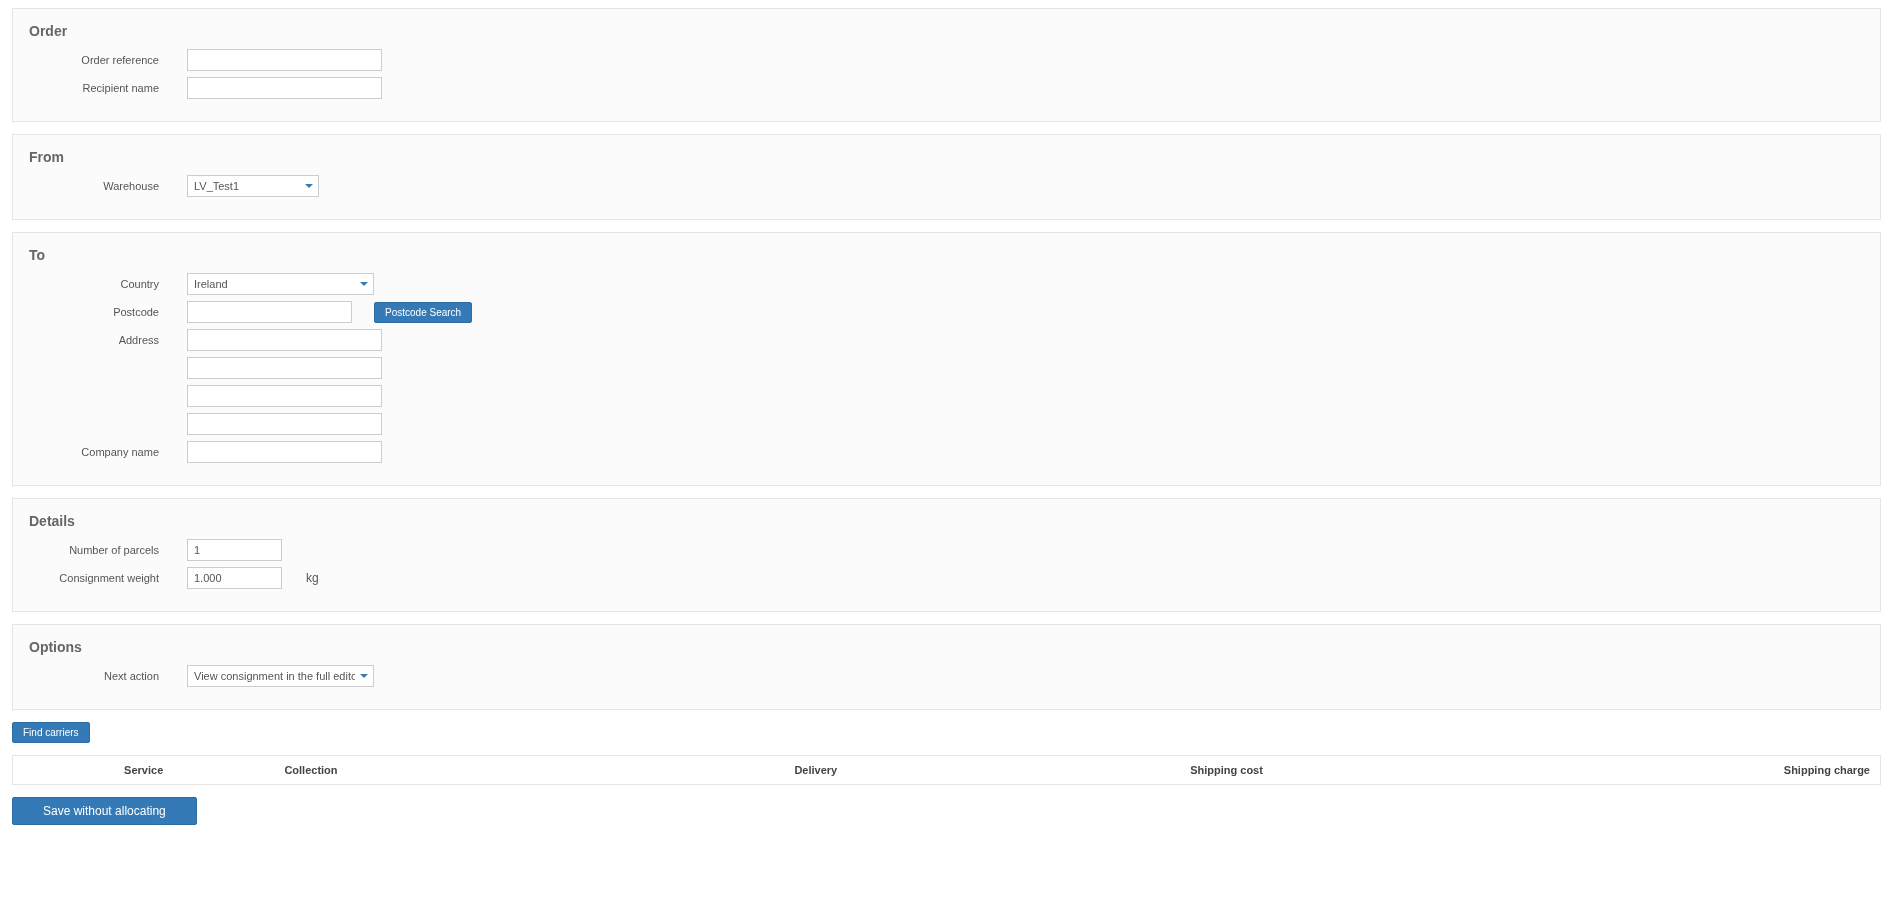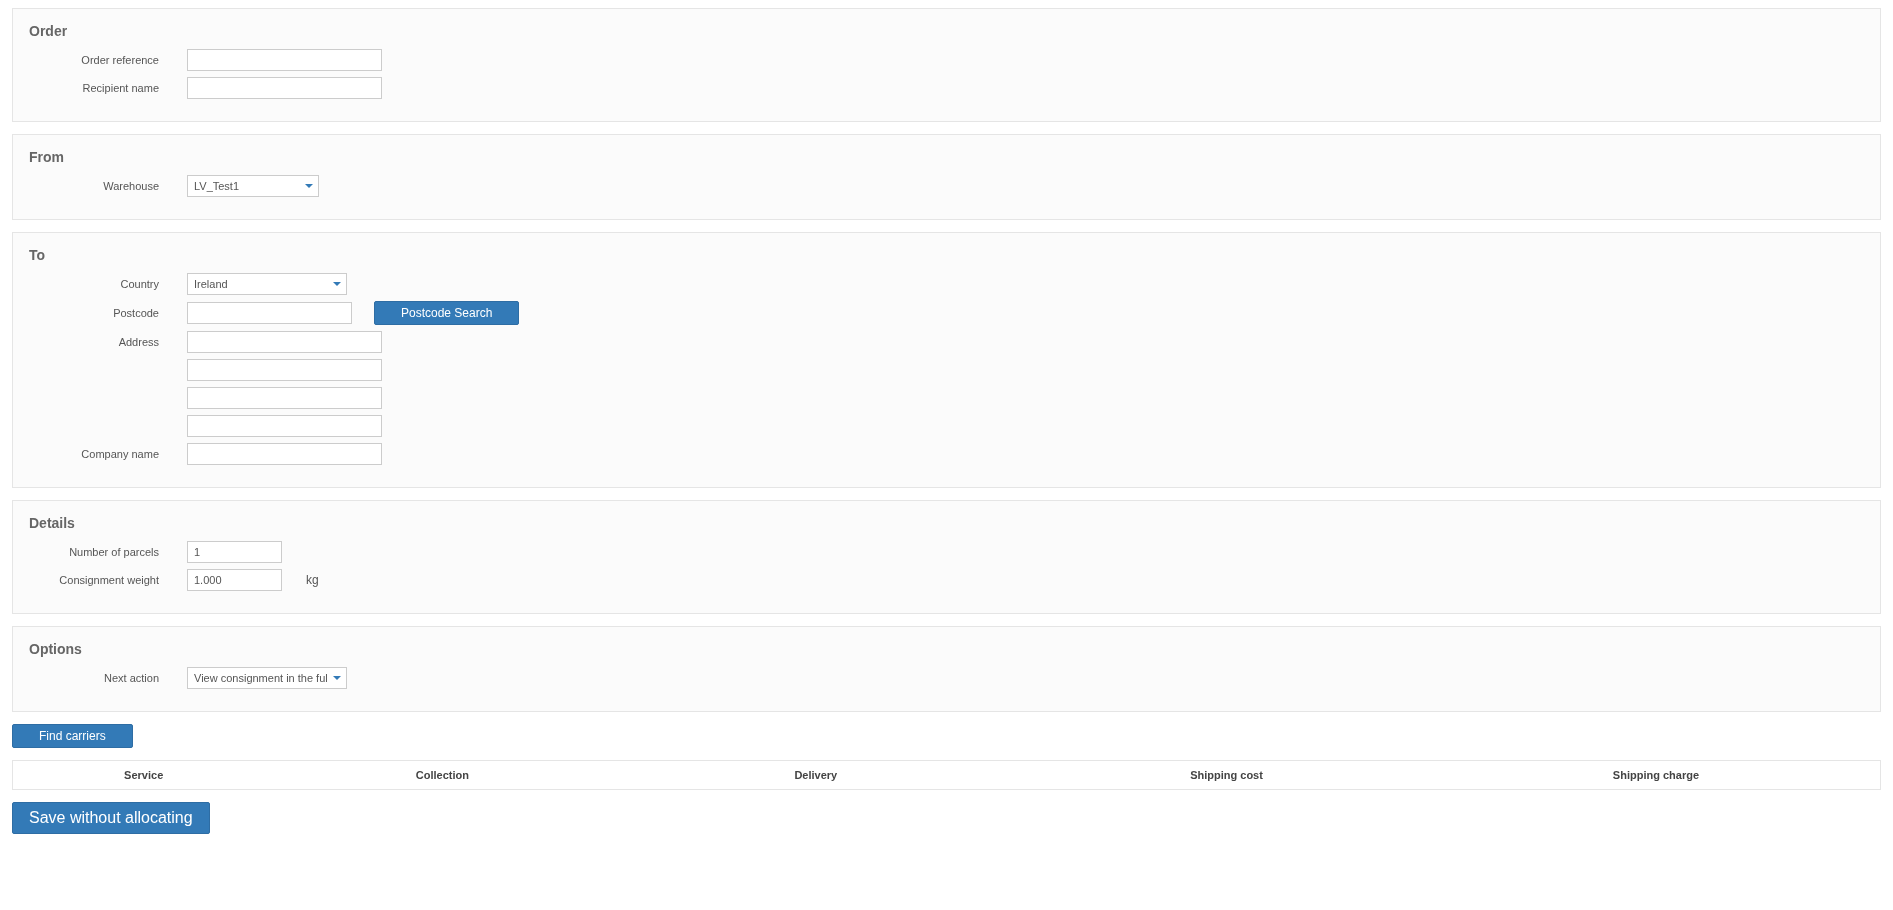--- a/index.html
+++ b/index.html
@@ -39,21 +39,21 @@
     height: 22px;
     border: 1px solid #ccc;
     background: #fff;
     padding: 2px 6px;
     font-size: 11px;
     color: #555;
   }
   .w-text { width: 195px; }
   .w-text-postcode { width: 165px; }
   .w-select { width: 132px; }
-  .w-select-wide { width: 160px; }
+  .w-select-wide { width: 187px; }
   .w-num { width: 95px; }
   .select-wrap {
     position: relative;
     display: inline-block;
   }
   .select-wrap select {
     appearance: none;
     -webkit-appearance: none;
     padding-right: 18px;
     background: #fff;
@@ -67,50 +67,50 @@
     border-left: 4px solid transparent;
     border-right: 4px solid transparent;
     border-top: 4px solid #337ab7;
     pointer-events: none;
   }
   .btn {
     display: inline-block;
     background: #337ab7;
     color: #fff;
     border: 1px solid #2e6da4;
-    padding: 4px 26px;
-    font-size: 12px;
+    padding: 4px 10px;
+    font-size: 10px;
     cursor: pointer;
     border-radius: 2px;
   }
-  .btn-lg { padding: 6px 16px; font-size: 16px; }
+  .btn-lg { padding: 6px 30px; font-size: 12px; }
   .postcode-btn { margin-left: 4px; }
   .unit { margin-left: 6px; font-size: 12px; color: #555; }
   .actions-row { margin-bottom: 12px; }
   .table-wrap {
     border: 1px solid #e5e5e5;
     margin-bottom: 12px;
   }
   table.grid {
     width: 100%;
     border-collapse: collapse;
   }
   table.grid th {
     font-size: 11px;
     font-weight: 600;
     color: #444;
     text-align: left;
     padding: 8px 10px;
     background: #fff;
   }
   table.grid th:nth-child(1) { width: 14%; text-align:center;}
-  table.grid th:nth-child(2) { width: 18%; text-align:center;}
+  table.grid th:nth-child(2) { width: 18%; text-align:left;}
   table.grid th:nth-child(3) { width: 22%; text-align:center;}
   table.grid th:nth-child(4) { width: 22%; text-align:center;}
-  table.grid th:nth-child(5) { width: 24%; text-align:center;}
+  table.grid th:nth-child(5) { width: 24%; text-align:right;}
 </style>
 </head>
 <body>
 
 <div class="panel">
   <h2>Order</h2>
   <div class="form-row">
     <label class="form-label">Order reference</label>
     <input type="text" class="form-control w-text" value="" style="">
   </div>

